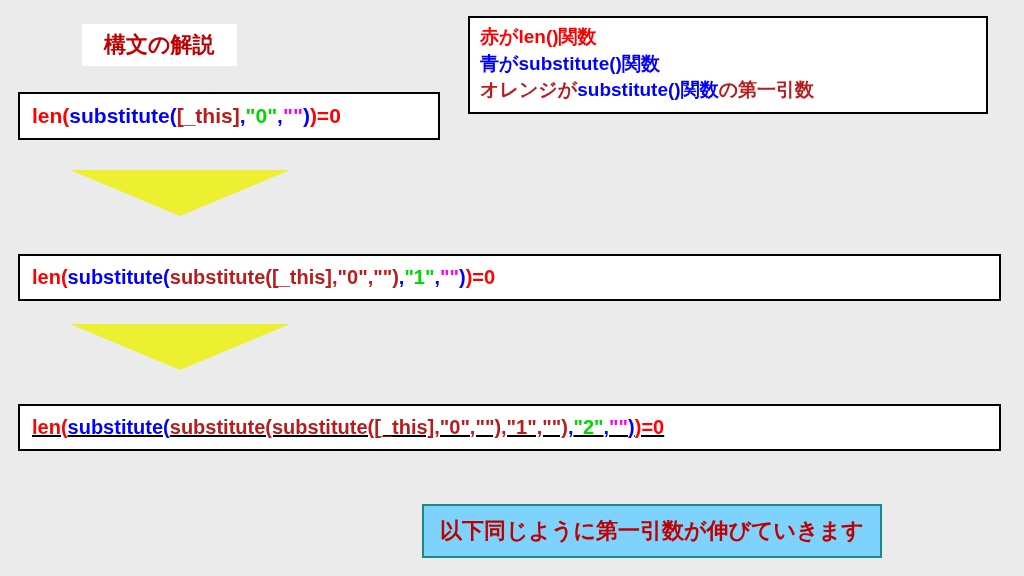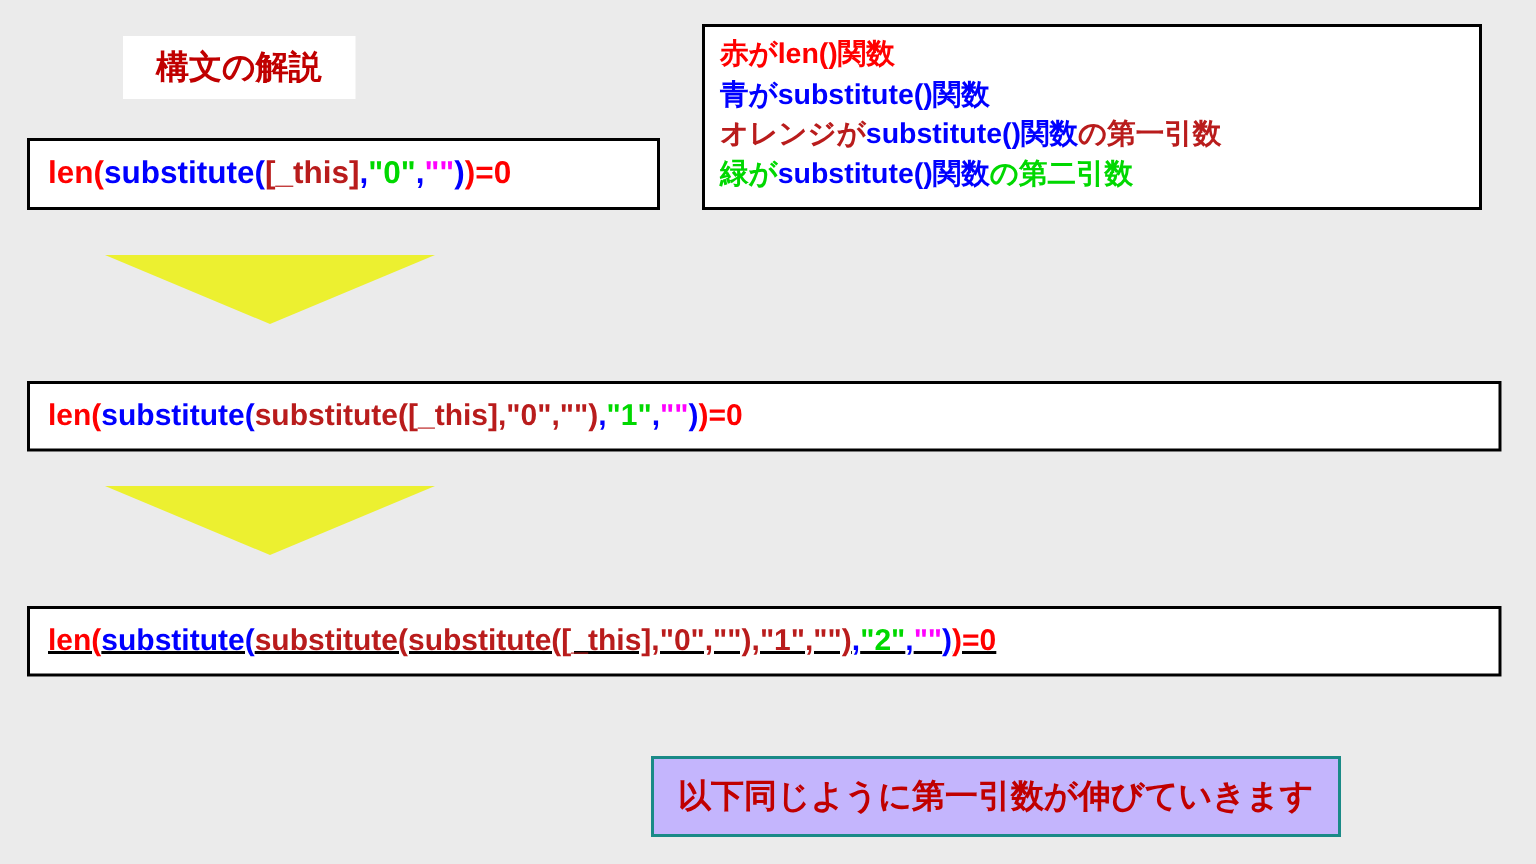--- a/index.html
+++ b/index.html
@@ -50,23 +50,23 @@
     height: 0;
     border-left: 110px solid transparent;
     border-right: 110px solid transparent;
     border-top: 46px solid #ecf030;
   }
   .ar1 { top: 170px; }
   .ar2 { top: 324px; }
   .footer-box {
     position: absolute;
     top: 504px;
-    left: 434px;
+    left: 422px;
     border: 2px solid #1a8a87;
-    background: #c4b5fd;
+    background: #7dd3fc;
     padding: 10px 16px;
     font-size: 22px;
     color: #c00000;
   }
   .c-red { color: #ff0000; }
   .c-blue { color: #0000ff; }
   .c-orange { color: #b91c1c; }
   .c-green { color: #00d800; }
   .c-magenta { color: #ff00ff; }
 </style>
@@ -80,23 +80,20 @@
 <div class="legend-box">
   <div>
     <span class="c-red">赤が</span><span class="c-red">len()関数</span>
   </div>
   <div>
     <span class="c-blue">青が</span><span class="c-blue">substitute()関数</span>
   </div>
   <div>
     <span class="c-orange">オレンジが</span><span class="c-blue">substitute()関数</span><span class="c-orange">の第一引数</span>
   </div>
-  <div>
-    <span class="c-green">緑が</span><span class="c-blue">substitute()関数</span><span class="c-green">の第二引数</span>
-  </div>
 </div>
 
 <div class="formula-box fb1">
   <span class="c-red">len(</span><span class="c-blue">substitute(</span><span class="c-orange">[_this]</span><span class="c-blue">,</span><span class="c-green">"0"</span><span class="c-blue">,</span><span class="c-magenta">""</span><span class="c-blue">)</span><span class="c-red">)=0</span>
 </div>
 
 <div class="arrow ar1"></div>
 
 <div class="formula-box fb2">
   <span class="c-red">len(</span><span class="c-blue">substitute(</span><span class="c-orange">substitute([_this],"0","")</span><span class="c-blue">,</span><span class="c-green">"1"</span><span class="c-blue">,</span><span class="c-magenta">""</span><span class="c-blue">)</span><span class="c-red">)=0</span>

